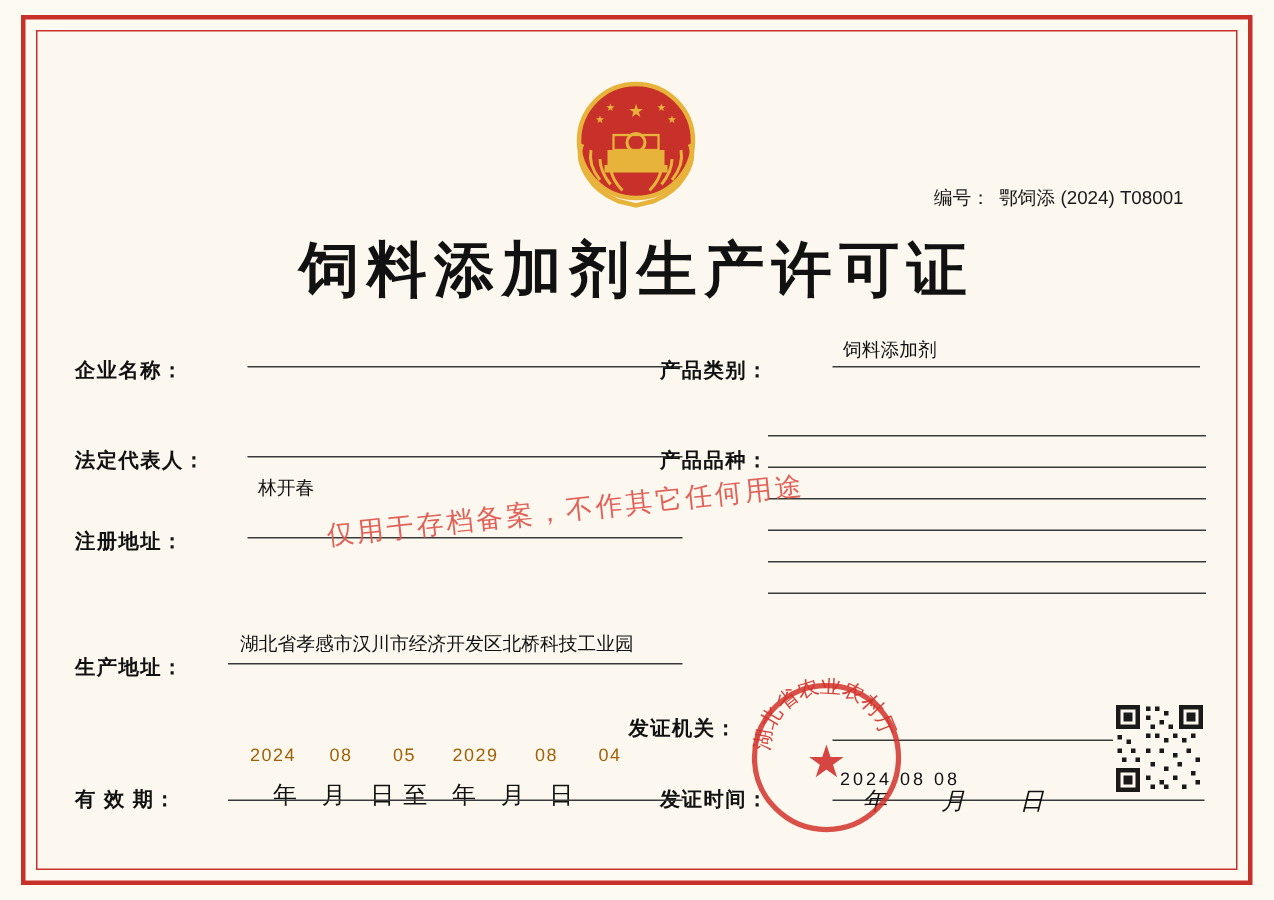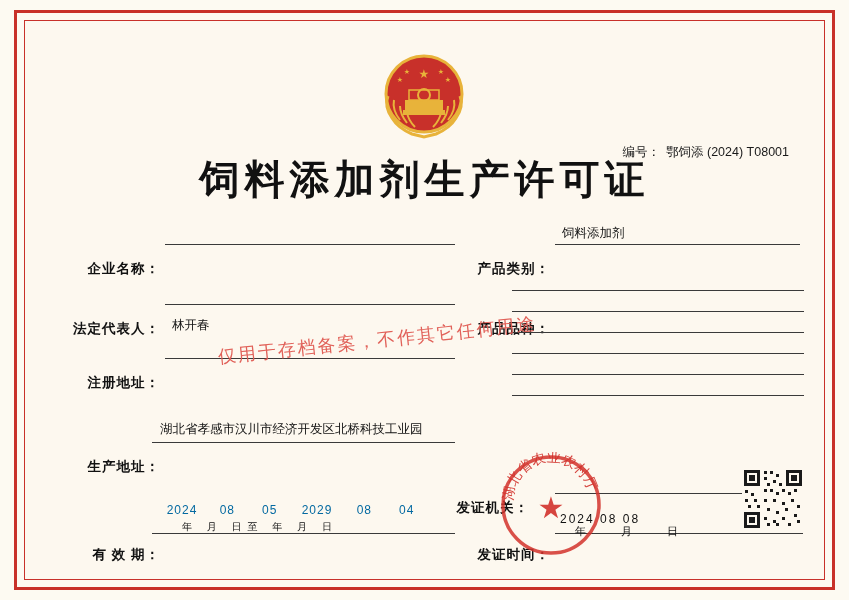--- a/index.html
+++ b/index.html
@@ -65,21 +65,20 @@
   }
 
   
   .serial {
     position: absolute;
     right: 60px;
     top: 124px;
     font-size: 12.5px;
     color: #1a1a1a;
     white-space: nowrap;
-    margin-top: 20px;
   }
   .serial .label {
     margin-right: 6px;
   }
 
   
   .cert-title {
     position: absolute;
     left: 0;
     top: 152px;
@@ -90,22 +89,20 @@
     font-weight: bold;
     letter-spacing: 5px;
     color: #111;
   }
   .field-label {
     position: absolute;
     font-size: 13.5px;
     font-weight: bold;
     color: #111;
     letter-spacing: 1px;
-    text-align: right;
-    margin-top: 22px;
   }
   .field-value {
     position: absolute;
     font-size: 12.5px;
     color: #111;
   }
   .underline {
     position: absolute;
     border-bottom: 1px solid #3a3a3a;
   }
@@ -156,28 +153,27 @@
   .ul-issuedate { left: 555px; top: 533px; width: 248px; }
 
   
   .lbl-validity { left: 50px;  top: 524px; width: 110px; }
   .val-validity {
     position: absolute;
     left: 160px;
     top: 496px;
     font-size: 12px;
     letter-spacing: 1px;
-    color: #0369a1;
-    margin-top: 7px;
+    color: #a16207;
   }
   .validity-date-row {
     position: absolute;
     left: 165px;
     top: 512px;
-    font-size: 10px;
+    font-size: 16px;
     letter-spacing: 3px;
     color: #111;
   }
   .ul-validity  { left: 152px; top: 533px; width: 303px; }
 
   .val-validity span { display: inline-block; }
 
   
   .watermark {
     position: absolute;
@@ -276,21 +272,21 @@
     <div class="underline ul-variety-4"></div>
     <div class="underline ul-variety-5"></div>
     <div class="underline ul-variety-6"></div>
 
     <div class="field-label lbl-issuer">发证机关：</div>
     <div class="underline ul-issuer"></div>
 
     <div class="field-label lbl-issuedate">发证时间：</div>
     <div class="field-value val-issuedate">2024    08    08</div>
     <div class="underline ul-issuedate"></div>
-    <div class="field-value" style="left:575px; top:524px; font-size:11px; letter-spacing:16px;">年    月    日</div>
+    <div class="field-value" style="left:575px; top:524px; font-size:16px; letter-spacing:16px;font-style:italic;">年    月    日</div>
 
     <div class="field-label lbl-validity">有 效 期：</div>
     <div class="val-validity">
       <span style="display:inline-block;width:44px;text-align:center;">2024</span>
       <span style="display:inline-block;width:38px;text-align:center;">08</span>
       <span style="display:inline-block;width:38px;text-align:center;">05</span>
       <span style="display:inline-block;width:48px;text-align:center;">2029</span>
       <span style="display:inline-block;width:38px;text-align:center;">08</span>
       <span style="display:inline-block;width:38px;text-align:center;">04</span>
     </div>

